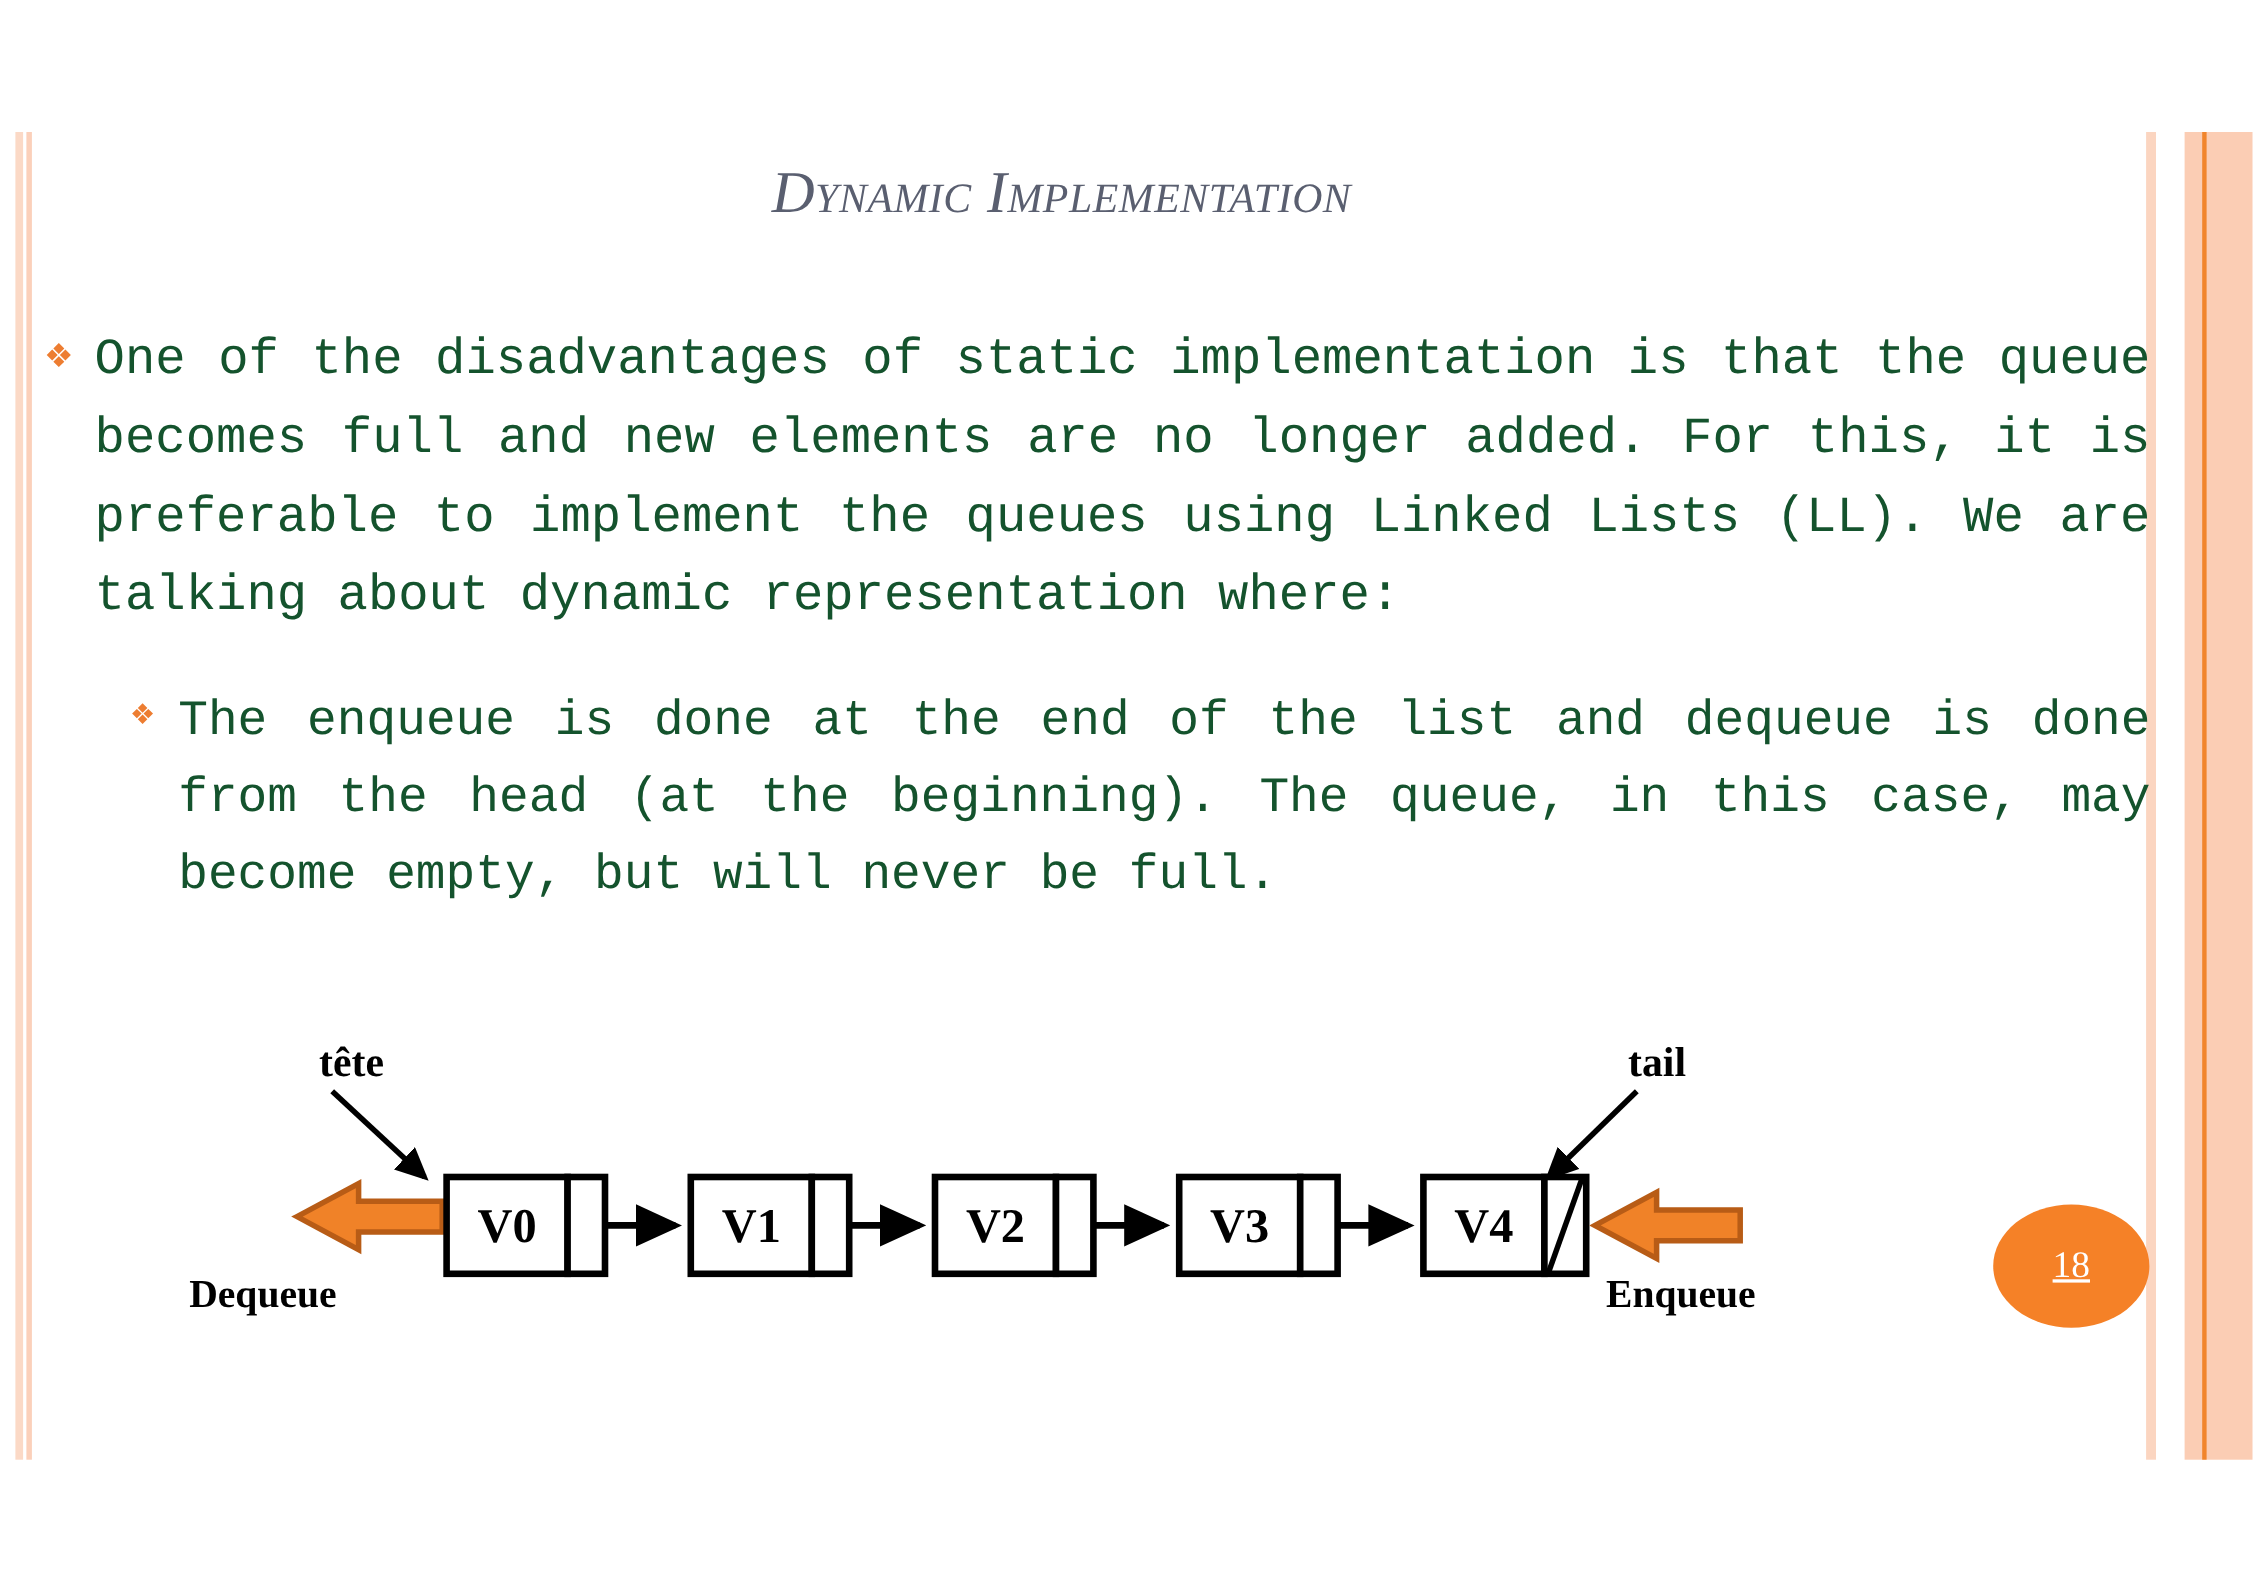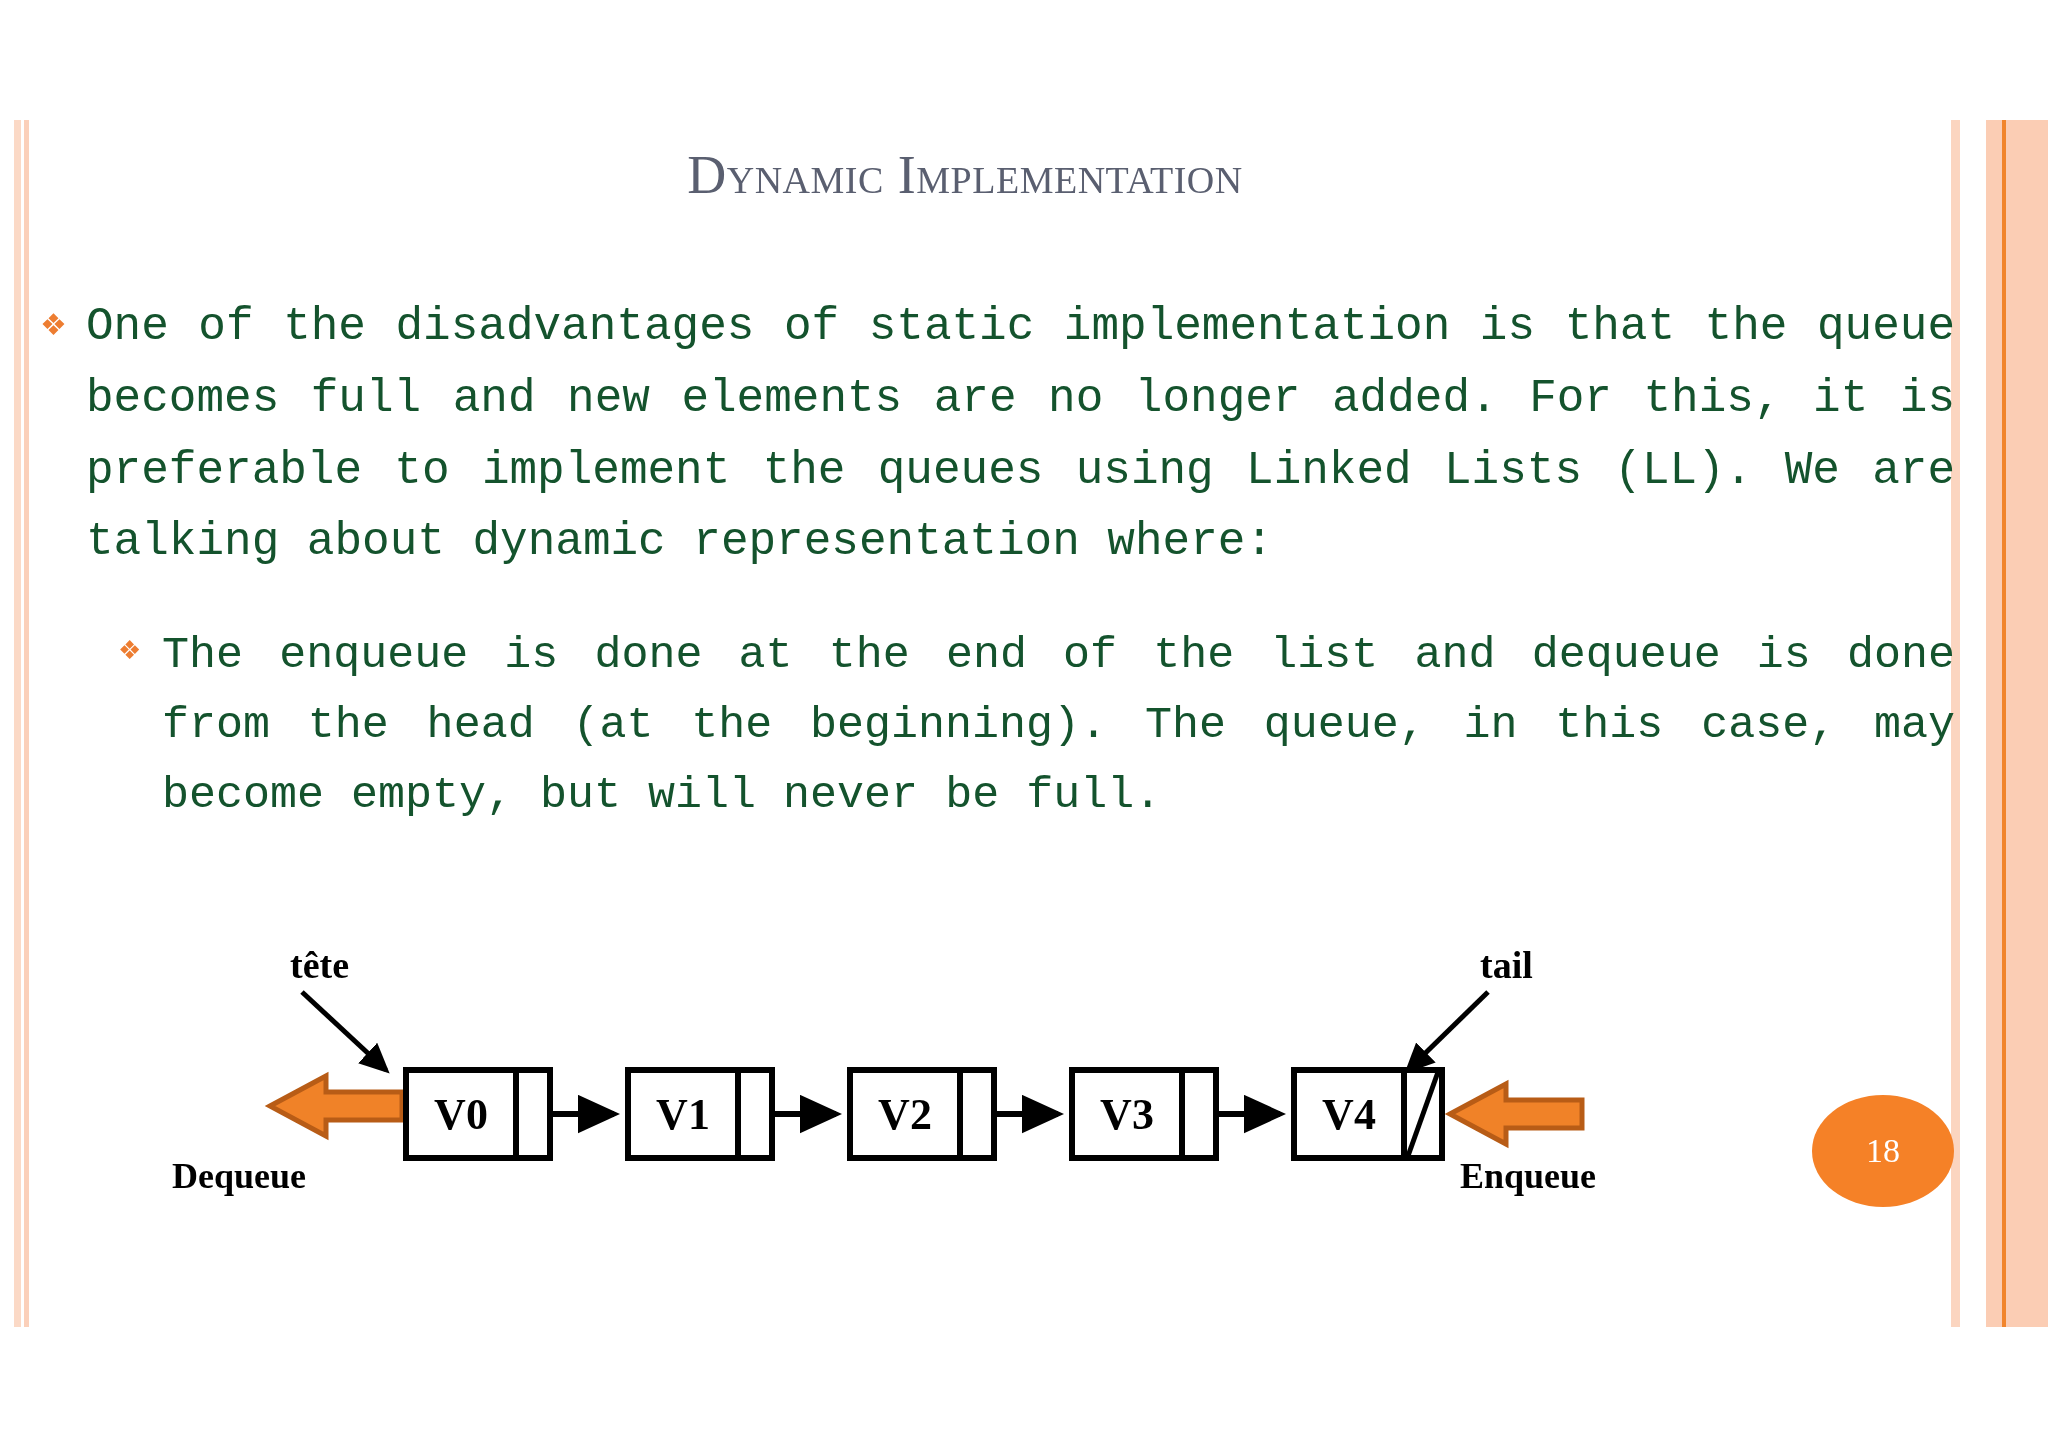--- a/index.html
+++ b/index.html
@@ -66,20 +66,21 @@
     top: 144px;
     left: 0;
     width: 1930px;
     text-align: center;
     font-family: "Liberation Serif", "DejaVu Serif", serif;
     font-size: 54px;
     font-variant: small-caps;
     letter-spacing: 0.5px;
     color: #5a5f70;
     white-space: nowrap;
+    font-style: italic;
   }
 
   
   .content {
     position: absolute;
     top: 292px;
     left: 40px;
     width: 1915px;
   }
 
@@ -130,20 +131,21 @@
     width: 142px;
     height: 112px;
     border-radius: 50%;
     background: #f58127;
     display: flex;
     align-items: center;
     justify-content: center;
     color: #ffffff;
     font-size: 34px;
     font-family: "Liberation Serif", "DejaVu Serif", serif;
+    text-decoration: underline;
   }
 </style>
 </head>
 <body>
 
 <div id="slide">
 
   <div class="edge-band left-stripe-outer"></div>
   <div class="edge-band left-stripe-inner"></div>
   <div class="edge-band right-thin-stripe"></div>

